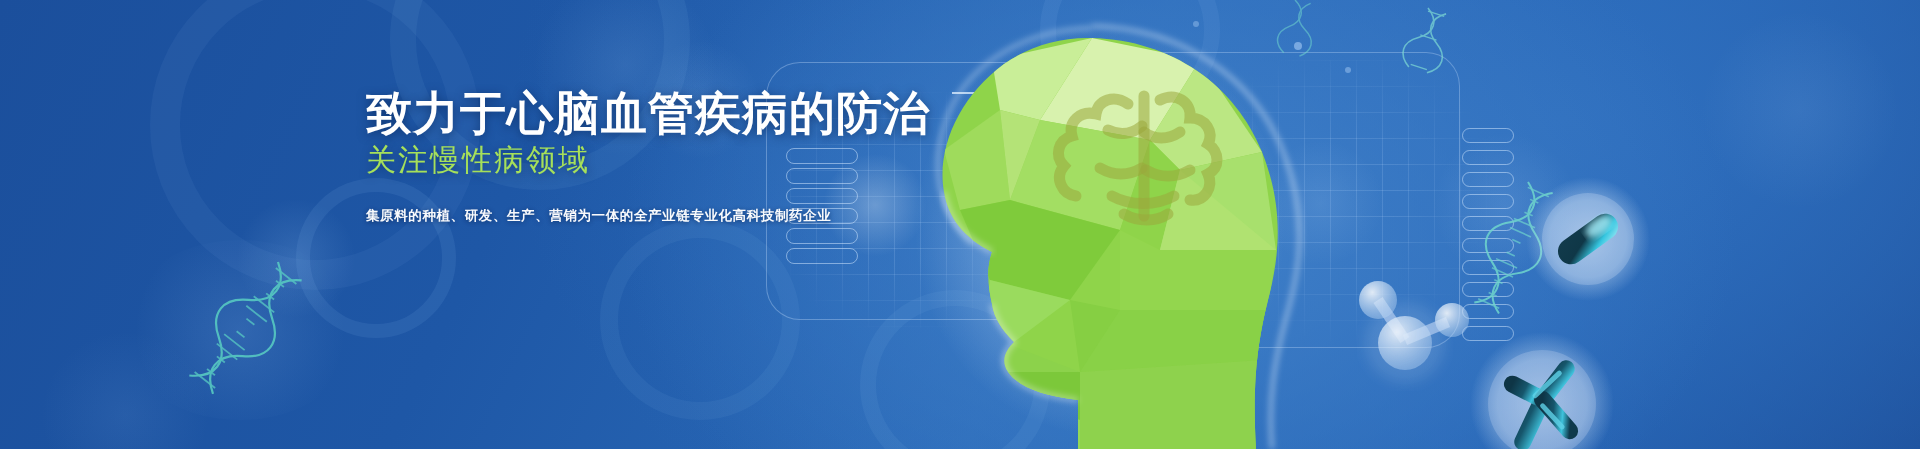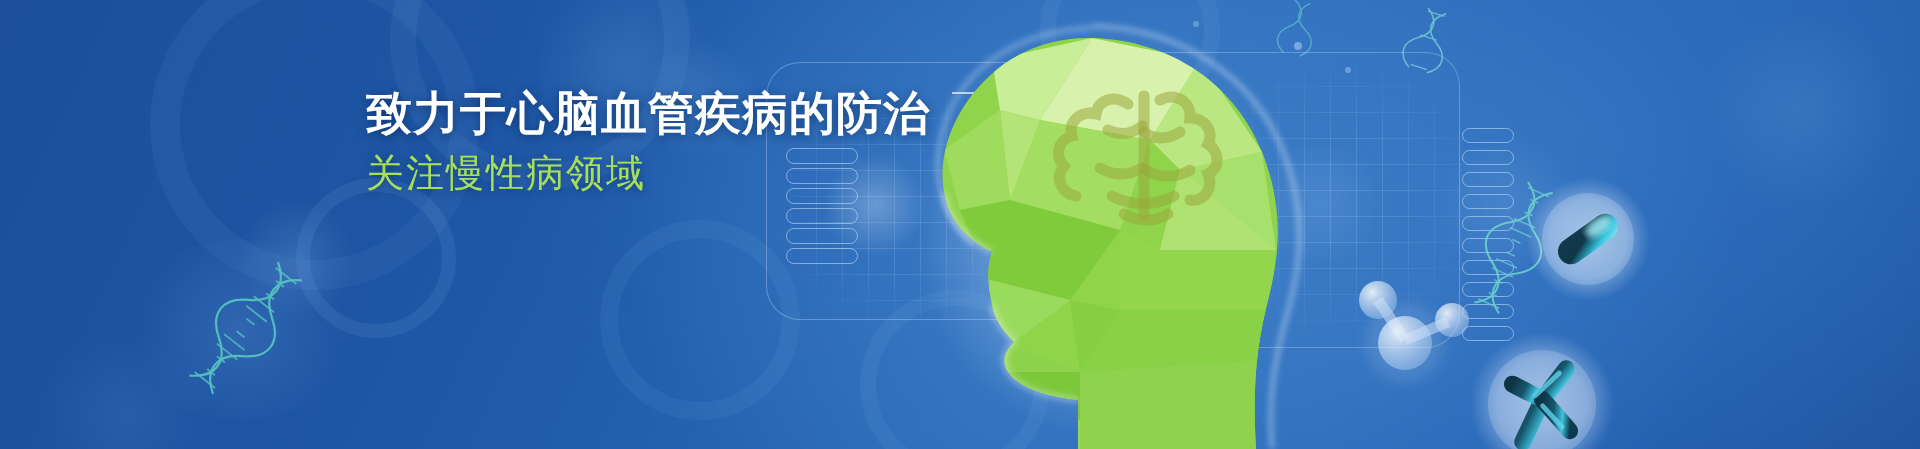--- a/index.html
+++ b/index.html
@@ -37,21 +37,21 @@
   .hairline{position:absolute;height:1.5px;background:rgba(225,240,255,.75);pointer-events:none;}
 
   
   .copy{position:absolute;left:366px;top:88px;width:720px;}
   .headline{
     font-size:46px;font-weight:bold;color:#ffffff;letter-spacing:1px;
     line-height:1.12;white-space:nowrap;
     text-shadow:0 2px 10px rgba(5,30,75,.55);
   }
   .subhead{
-    margin-top:8px;font-size:38px;font-weight:normal;color:#a6e05a;
+    font-size:30px;font-weight:normal;color:#a6e05a;
     letter-spacing:2px;white-space:nowrap;
     text-shadow:0 2px 9px rgba(5,30,75,.5);
   }
   .tagline{
     margin-top:26px;font-size:13.5px;font-weight:bold;color:#ffffff;
     letter-spacing:.6px;white-space:nowrap;opacity:.97;
     text-shadow:0 1px 5px rgba(5,30,75,.6);
   }
 
   svg.layer{position:absolute;left:0;top:0;width:1920px;height:449px;pointer-events:none;}
@@ -275,15 +275,16 @@
     </g>
 
     <circle cx="1298" cy="46" r="4" fill="#bcdcff" opacity=".5"></circle>
     <circle cx="1348" cy="70" r="3" fill="#bcdcff" opacity=".4"></circle>
     <circle cx="1196" cy="24" r="3" fill="#bcdcff" opacity=".35"></circle>
   </svg>
 
   <div class="copy">
     <div class="headline">致力于心脑血管疾病的防治</div>
     <div class="subhead">关注慢性病领域</div>
+    <div class="tagline">集原料的种植、研发、生产、营销为一体的全产业链专业化高科技制药企业</div>
   </div>
 
 </div>
 
 </body></html>

